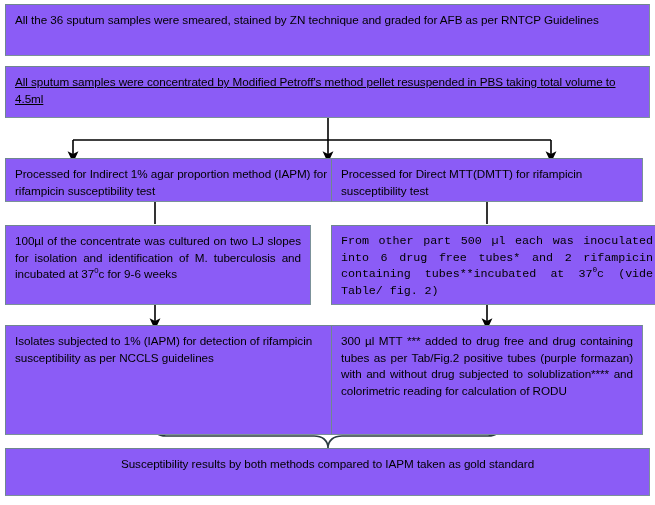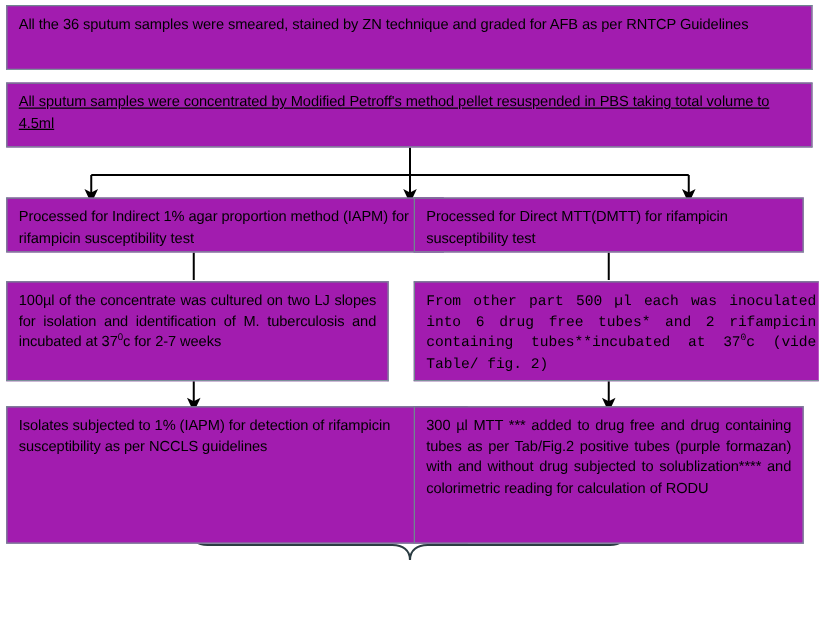--- a/index.html
+++ b/index.html
@@ -17,21 +17,21 @@
   }
   #canvas {
     position: absolute;
     left: 0; top: 0;
     width: 655px;
     height: 505px;
   }
   .box {
     position: absolute;
     box-sizing: border-box;
-    background: #a21caf;
+    background: #8b5cf6;
     border: 1px solid #7b9199;
     border-top-color: #6f868f;
     border-left-color: #6f868f;
     padding: 7px 9px 6px 9px;
     font-size: 11.7px;
     line-height: 16.5px;
     letter-spacing: -0.05px;
   }
   .box.justified { text-align: justify; text-align-last: left; }
   .box.center { text-align: center; }
@@ -106,29 +106,32 @@
 
   <div class="box" id="box-iapm">
     <span>Processed for Indirect 1%  agar proportion method (IAPM) for rifampicin susceptibility test</span>
   </div>
 
   <div class="box" id="box-dmtt">
     <span>Processed for Direct MTT(DMTT) for rifampicin susceptibility test</span>
   </div>
 
   <div class="box justified" id="box-lj">
-    <span>100µl of the concentrate was cultured on two LJ slopes for isolation and identification of M. tuberculosis and incubated at 37</span><sup>0</sup><span>c for 2-7 weeks</span>
+    <span>100µl of the concentrate was cultured on two LJ slopes for isolation and identification of M. tuberculosis and incubated at 37</span><sup>0</sup><span>c for 9-6 weeks</span>
   </div>
 
   <div class="box justified" id="box-tubes">
     <span>From other part 500 µl each was inoculated into 6 drug free tubes* and 2 rifampicin containing tubes**incubated at 37</span><sup>0</sup><span>c (vide Table/ fig. 2)</span>
   </div>
 
   <div class="box" id="box-isolates">
     <span>Isolates subjected to 1% (IAPM) for detection of rifampicin susceptibility as per NCCLS guidelines</span>
   </div>
 
   <div class="box justified" id="box-mtt">
     <span>300 µl MTT *** added to drug free and drug containing tubes as per Tab/Fig.2   positive tubes (purple formazan) with and without drug subjected to solublization**** and colorimetric reading for calculation of RODU</span>
   </div>
 
+  <div class="box center" id="box-result">
+    <span>Susceptibility results by both methods compared to IAPM taken as gold standard</span>
+  </div>
 
 </div>
 
 </body></html>

